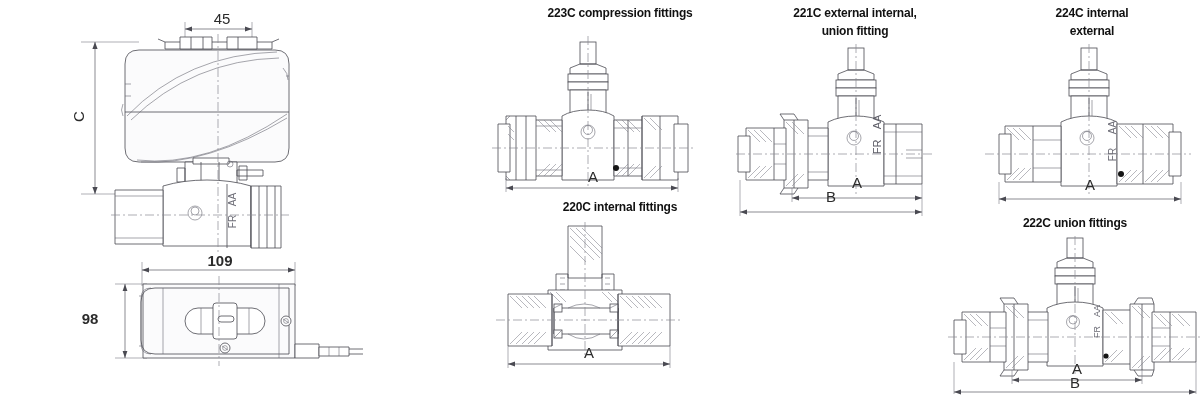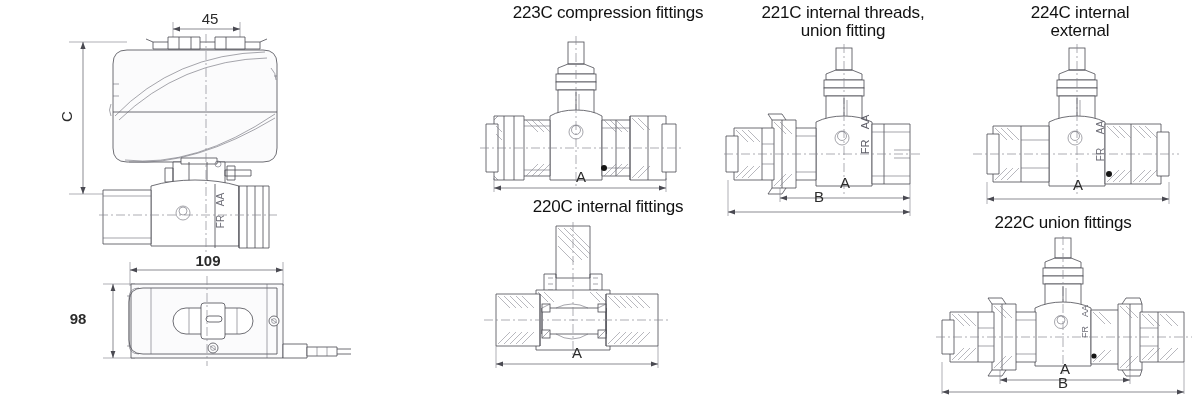--- a/index.html
+++ b/index.html
@@ -2,25 +2,25 @@
 <html><head>
 <meta charset="utf-8">
 <style>
   html,body{margin:0;padding:0;background:#ffffff;}
   body{
     width:1200px;height:401px;position:relative;overflow:hidden;
     font-family:"Liberation Sans","DejaVu Sans",sans-serif;
     color:#1a1a1a;
   }
   .sheet{position:absolute;inset:0;}
-  .panel{position:absolute;}
+  .panel{position:absolute;margin-left:12px;}
   .heading{
     position:absolute;
-    font-weight:normal;
-    font-size:17px;
+    font-weight:bold;
+    font-size:12px;
     line-height:18px;
     letter-spacing:-0.2px;
     text-align:center;
     color:#111;
     white-space:pre-line;
   }
   .dimtext{
     position:absolute;
     font-size:15px;
     color:#2b2b2b;
@@ -254,21 +254,21 @@
         <line class="dim" x1="14" y1="160" x2="186" y2="160"></line>
         <path class="arrow" d="M14 160 l7 -2.4 l0 4.8 z"></path>
         <path class="arrow" d="M186 160 l-7 -2.4 l0 4.8 z"></path>
       </g>
     </svg>
 
     <div class="dimtext" style="left:76px;top:164px;width:50px;">A</div>
   </div>
 
   <div class="panel" style="left:724px;top:4px;width:238px;height:210px;">
-    <div class="heading" style="left:0;top:0;width:238px;">221C internal threads,</div>
+    <div class="heading" style="left:0;top:0;width:238px;">221C external internal,</div>
     <div class="heading" style="left:0;top:18px;width:238px;">union fitting</div>
 
     <svg width="238" height="172" viewBox="0 0 238 172" style="position:absolute;left:0;top:40px;">
 
       <g>
         <rect class="fillw" x="112" y="4" width="16" height="22"></rect>
         <path class="ln" d="M112 26 L102 30 L102 36 L138 36 L138 30 L128 26 Z"></path>
         <rect class="fillw" x="100" y="36" width="40" height="8"></rect>
         <rect class="fillw" x="100" y="44" width="40" height="8"></rect>
       </g>

